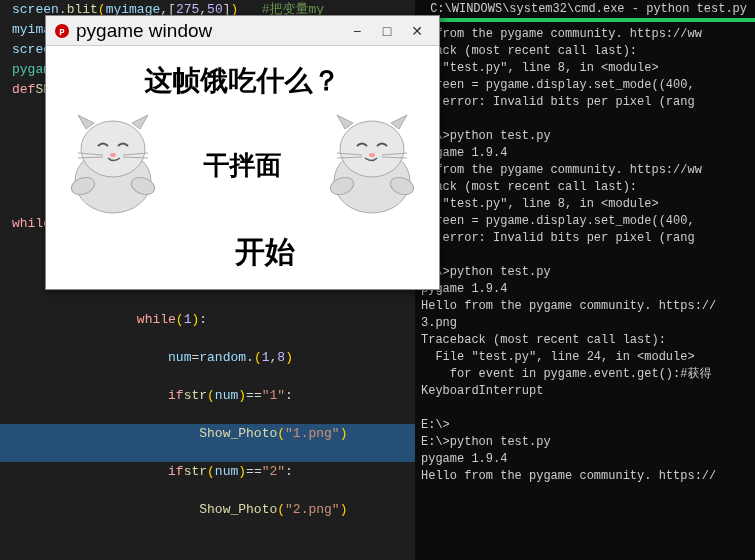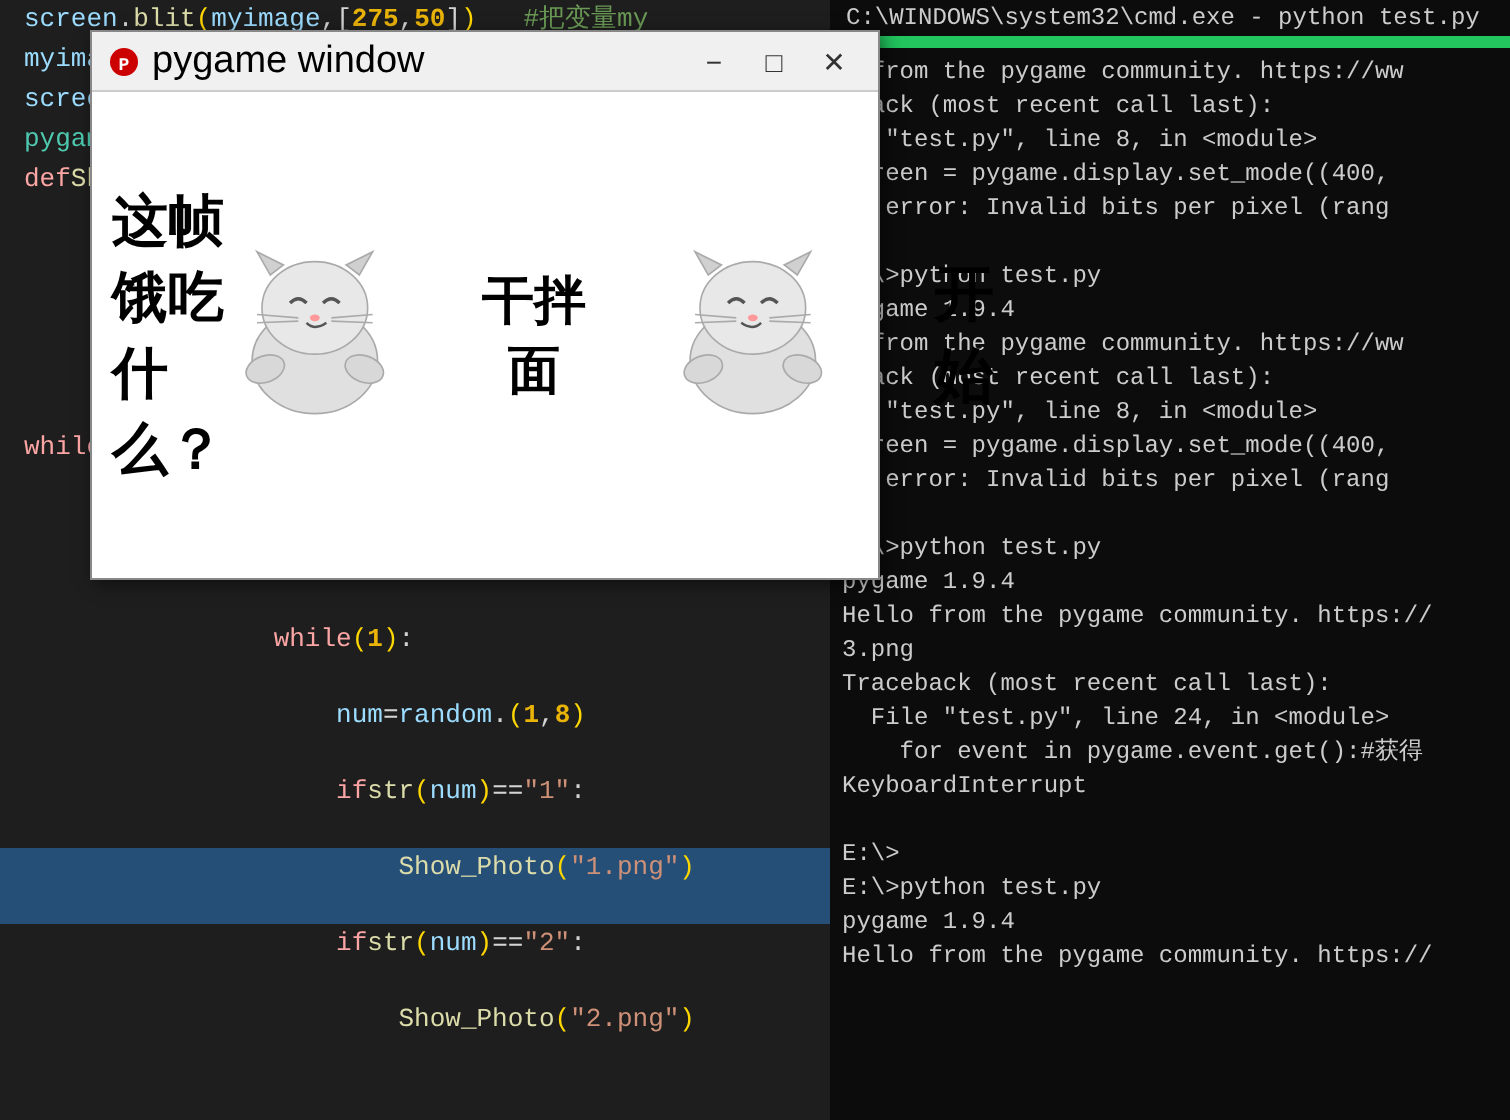--- a/index.html
+++ b/index.html
@@ -33,21 +33,21 @@
     }
 
     .code-line.highlight {
       background: #264f78;
     }
 
     .code-line .kw { color: #fca5a5; }
     .code-line .fn { color: #dcdcaa; }
     .code-line .str { color: #ce9178; }
     .code-line .comment { color: #6a9955; }
-    .code-line .num { color: #eab308; font-weight: bold; }
+    .code-line .num { color: #c4b5fd; }
     .code-line .cls { color: #4ec9b0; }
     .code-line .var { color: #9cdcfe; }
     .code-line .op { color: #d4d4d4; }
     .code-line .paren { color: #ffd700; }
     .code-line .bracket { color: #d4d4d4; }
 
     
     .cmd-window {
       position: absolute;
       right: 0;
@@ -58,22 +58,23 @@
       color: #cccccc;
       font-size: 12px;
       overflow: hidden;
     }
 
     .cmd-titlebar {
       background: #0c0c0c;
       color: #cccccc;
       padding: 2px 8px;
       font-size: 12px;
-      border-bottom: 6px solid #22c55e;
+      border-bottom: 4px solid #22c55e;
       white-space: nowrap;
+      text-align: right;
     }
 
     .cmd-content {
       padding: 4px 6px;
       line-height: 17px;
       overflow: hidden;
     }
 
     .cmd-line {
       white-space: pre-wrap;
@@ -136,21 +137,21 @@
       align-items: center;
       justify-content: center;
       color: #333;
     }
 
     .pygame-body {
       background: white;
       width: 100%;
       height: calc(100% - 30px);
       display: flex;
-      flex-direction: row;
+      flex-direction: column;
       align-items: center;
       justify-content: space-around;
       padding: 10px;
     }
 
     .pygame-title-cn {
       font-family: 'Microsoft YaHei', SimHei, Arial, sans-serif;
       font-size: 28px;
       font-weight: bold;
       color: #000;

